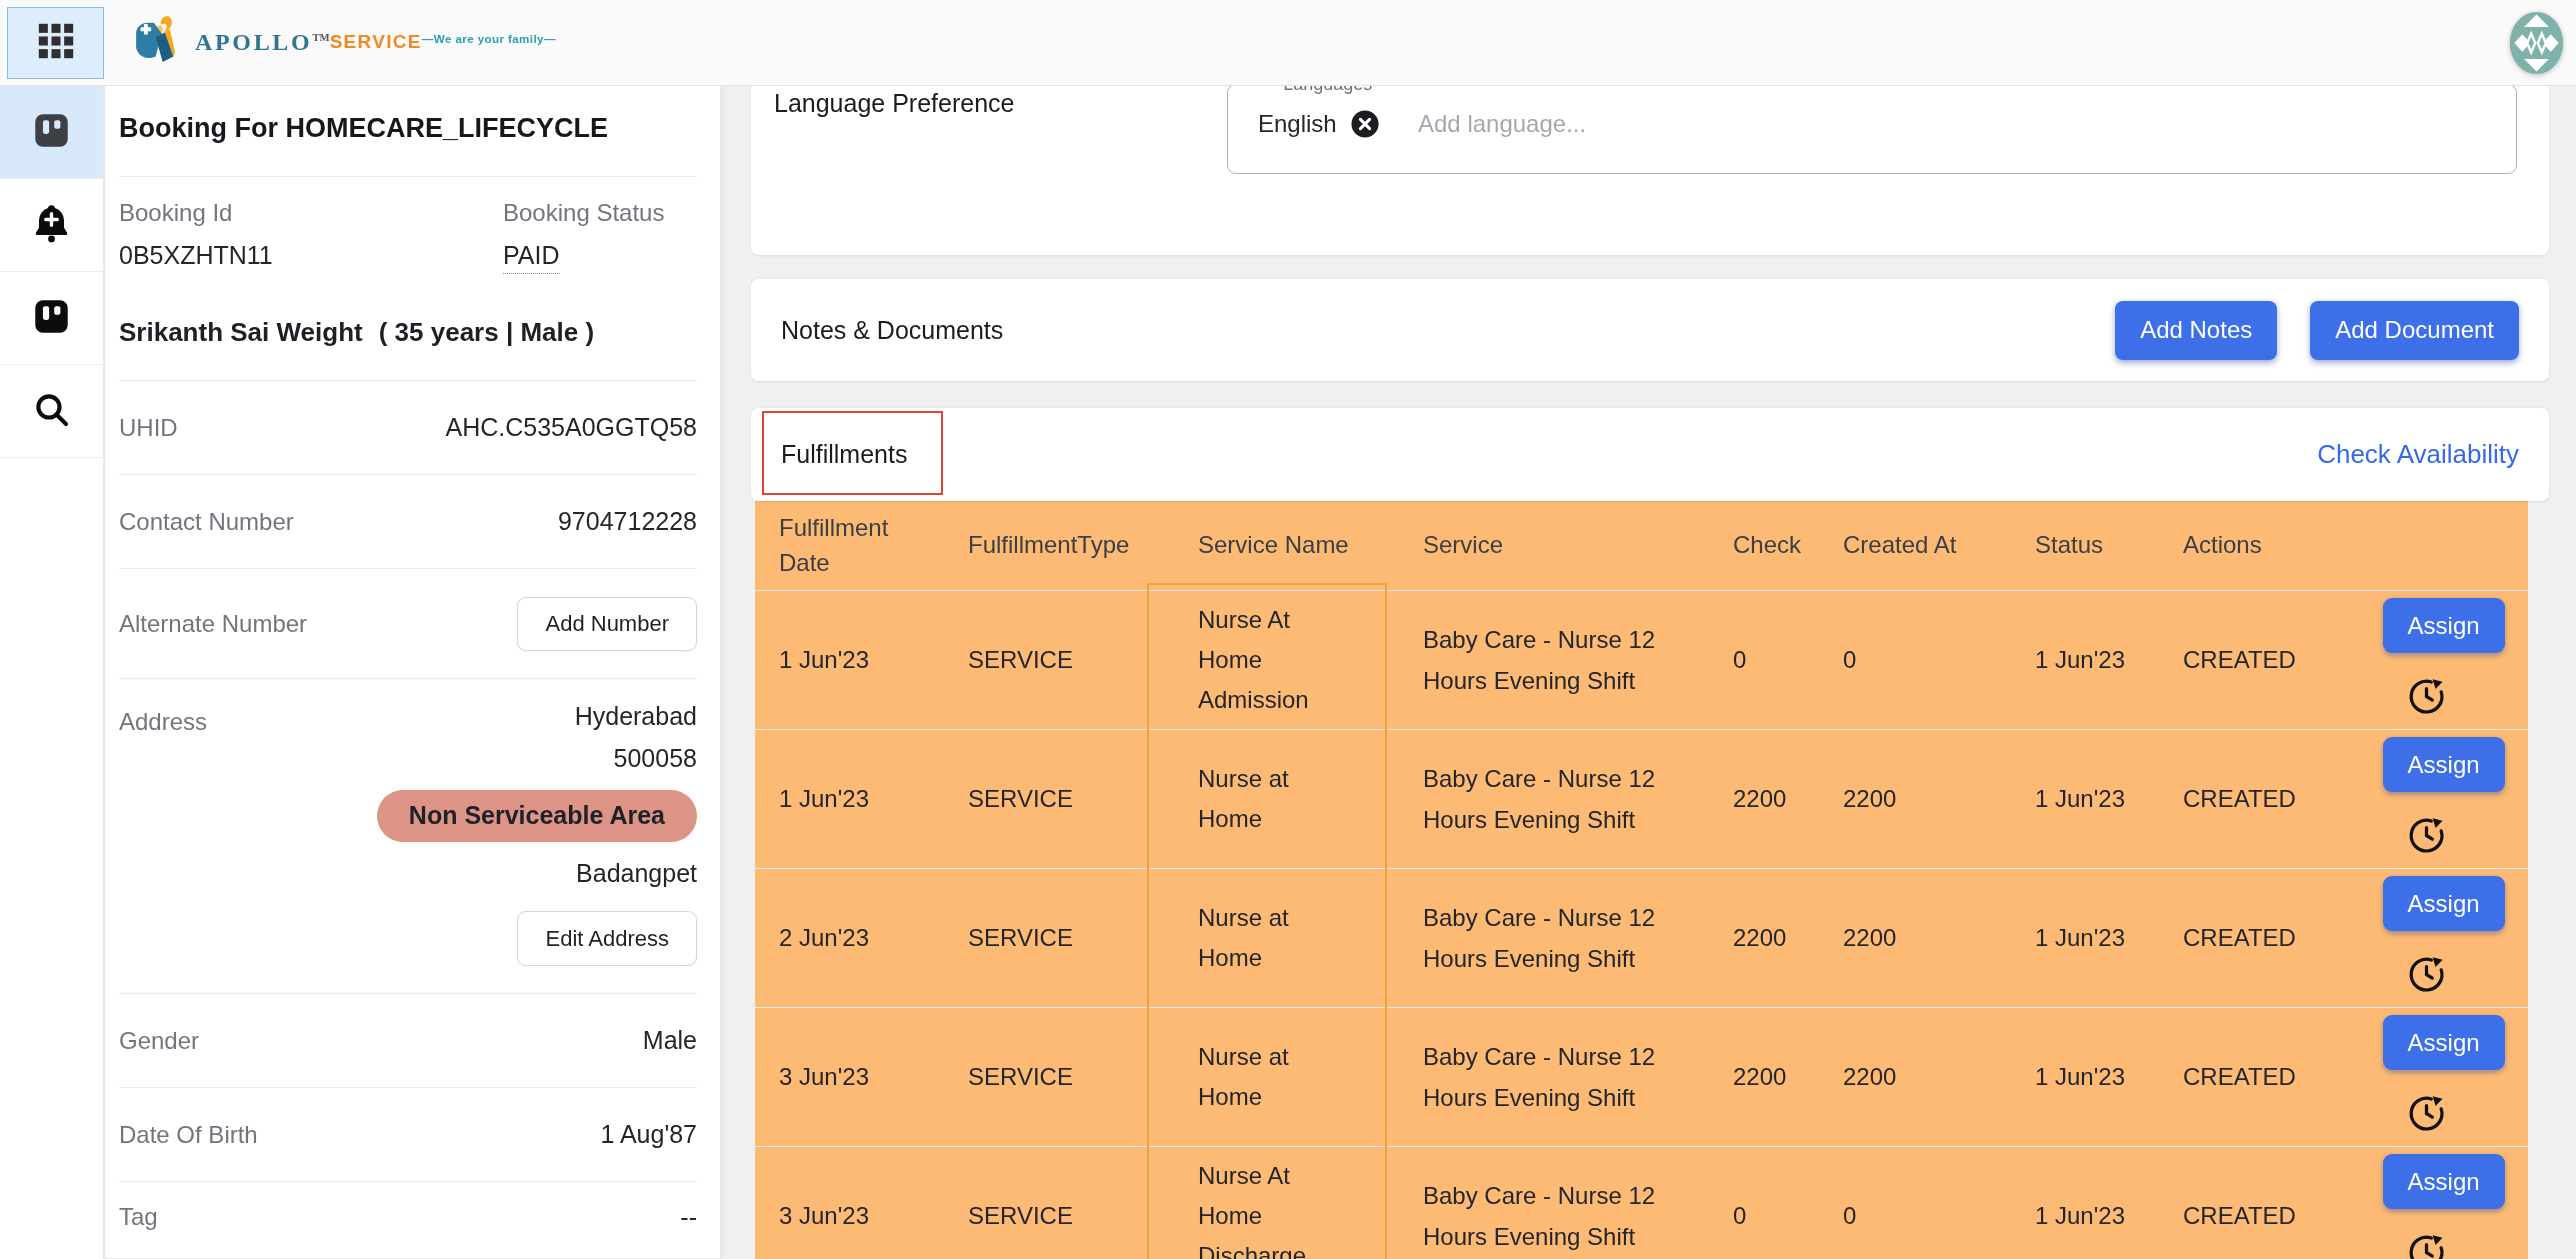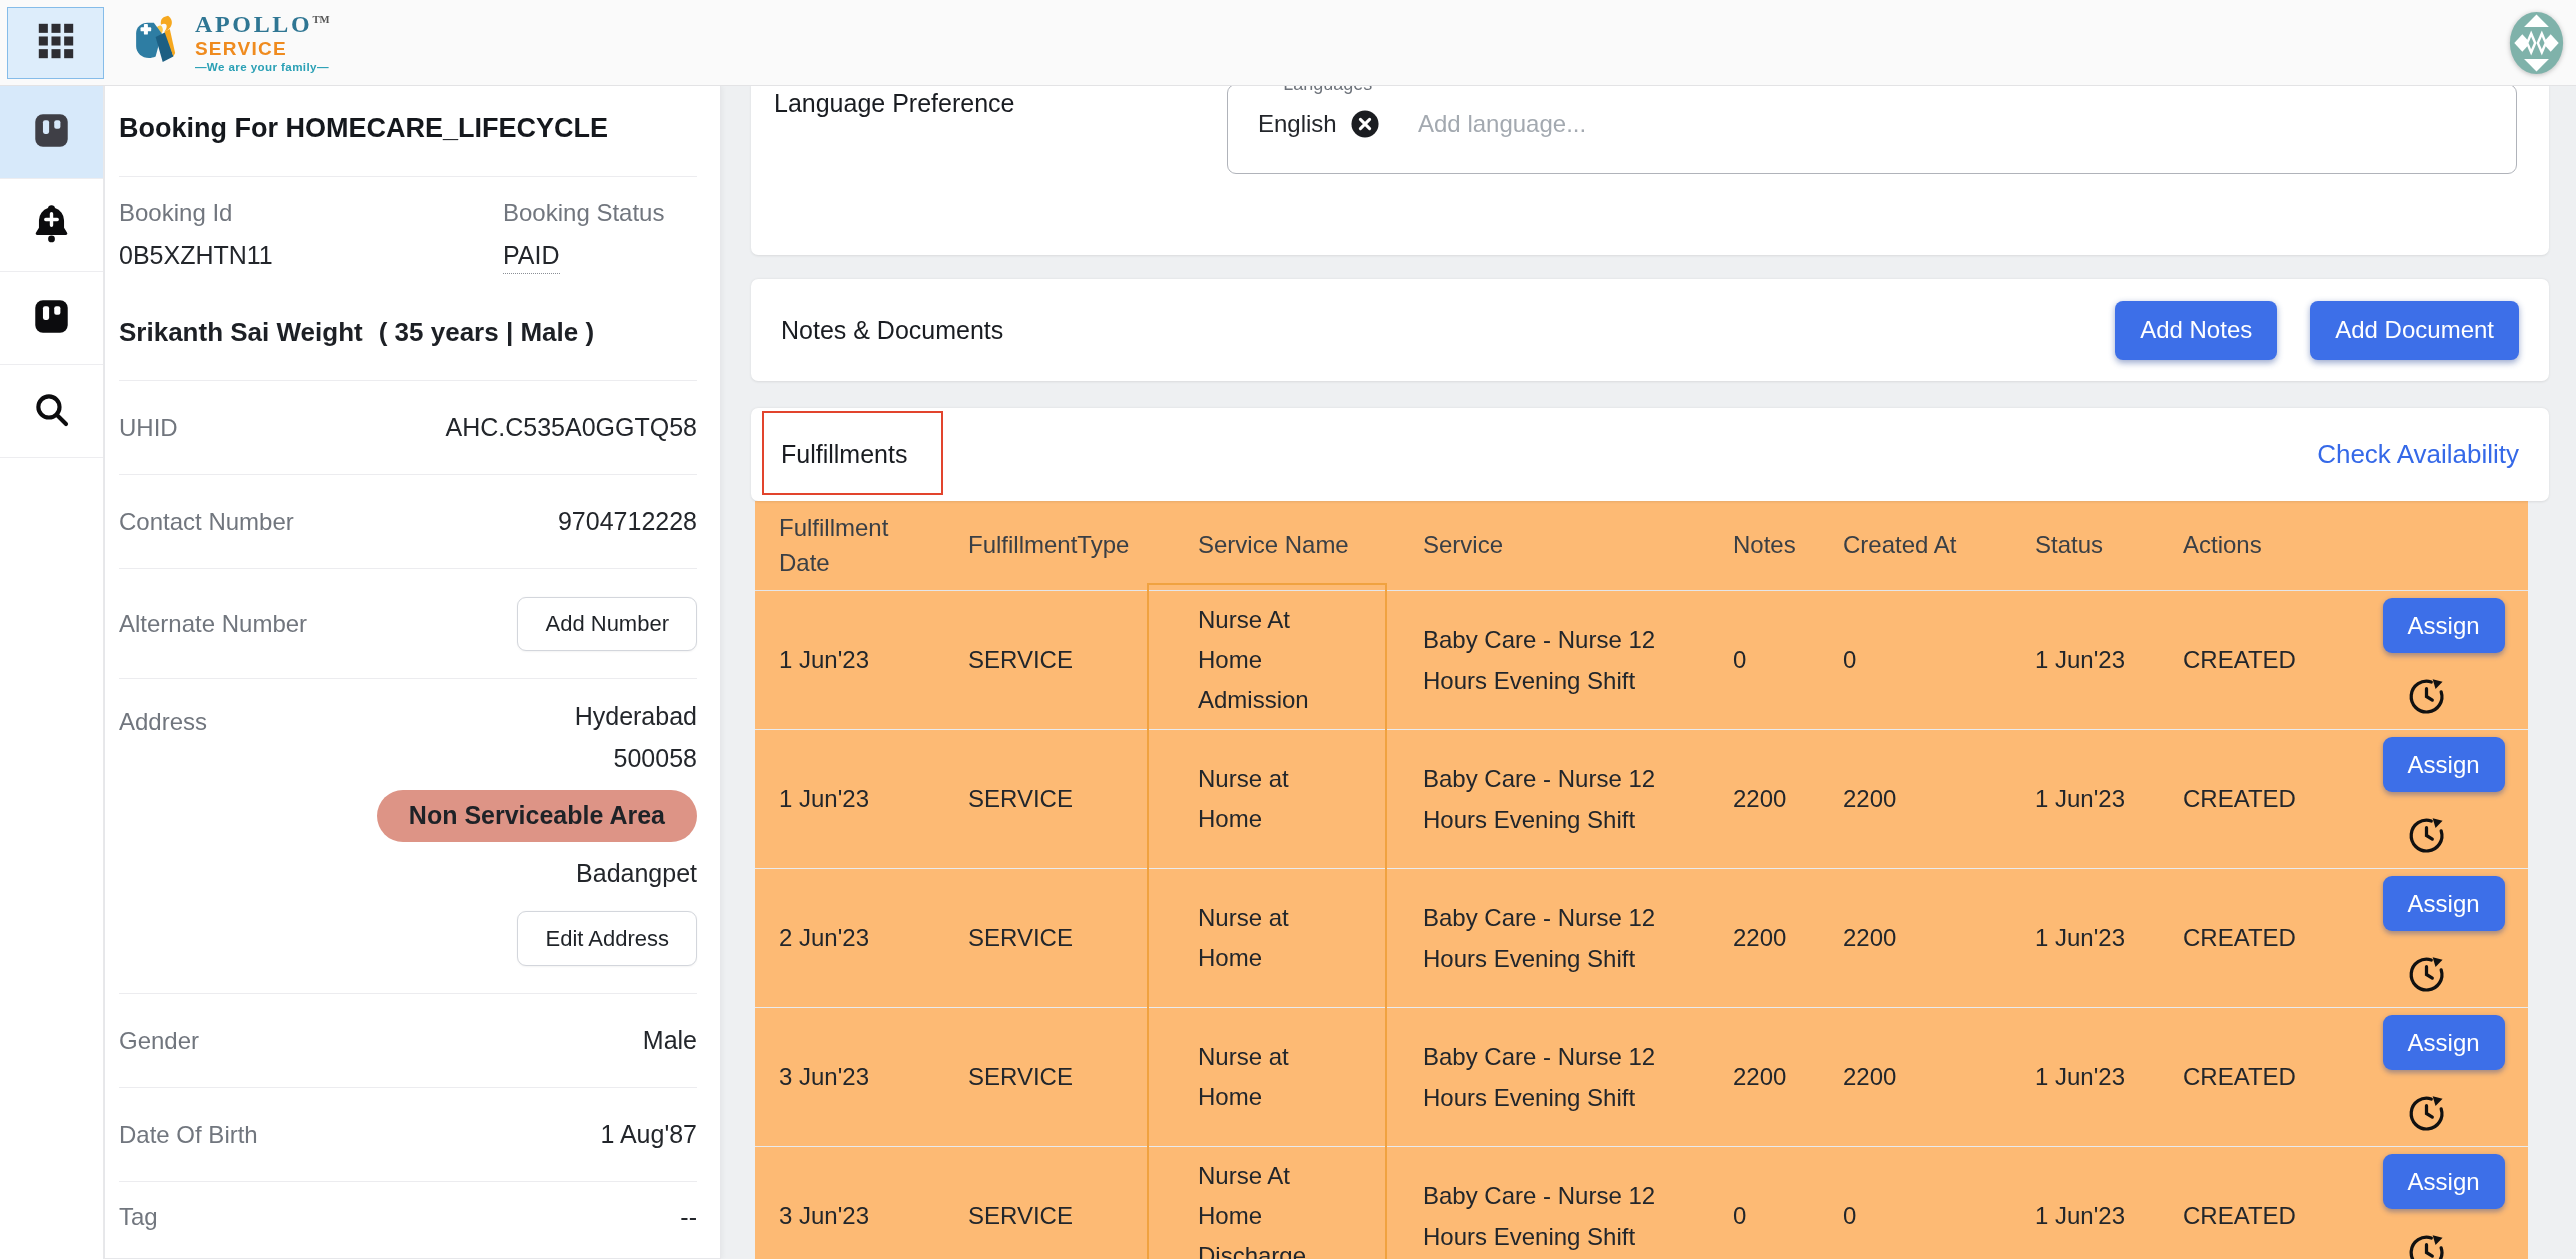--- a/index.html
+++ b/index.html
@@ -22,21 +22,21 @@
     position:absolute; left:0; top:0; width:2576px; height:86px;
     background:#fafafa; border-bottom:0.9px solid #e3e3e5; z-index:30;
     display:flex; align-items:center;
   }
   .grid-btn {
     margin-left:7.2px; width:97px; height:72px;
     background:#ddedfb; border:0.9px solid #85bce9;
     display:flex; align-items:center; justify-content:center; cursor:pointer;
   }
   .logo { margin-left:25px; display:flex; align-items:center; gap:10.7px; cursor:pointer; }
-  .logo-text { display:flex; flex-direction:column; line-height:1.05; }
+  .logo-text { display:flex; line-height:1.05; }
   .logo-apollo { font-family:"Liberation Serif", serif; font-size:24px; letter-spacing:2.7px; color:#2f7693; font-weight:600; }
   .logo-apollo sup { font-size:10.7px; letter-spacing:0; color:#555; }
   .logo-homecare { font-size:19px; font-weight:700; letter-spacing:1.3px; color:#ef8b1f; margin-top:1.8px; }
   .logo-tagline { font-size:11.6px; color:#2aa0b5; font-weight:700; margin-top:2.7px; letter-spacing:0.4px; }
   .avatar { margin-left:auto; margin-right:12.5px; width:55px; height:64px; cursor:pointer; filter:drop-shadow(0 1.8px 2.7px rgba(0,0,0,.25)); }
 
   
   .sidebar {
     position:absolute; left:0; top:86px; bottom:0; width:104px;
     background:#fff; border-right:0.9px solid #e8e8ea; z-index:5;
@@ -333,21 +333,21 @@
       <div class="section-title">Fulfillments</div>
       <a class="link-blue">Check Availability</a>
     </section>
 
     <section class="ftable">
       <div class="trow thead">
         <div>Fulfillment Date</div>
         <div>FulfillmentType</div>
         <div>Service Name</div>
         <div>Service</div>
-        <div>Notes</div>
+        <div>Check</div>
         <div>Created At</div>
         <div>Status</div>
         <div>Actions</div>
       </div>
       <div class="tbody">
   <div class="trow">
     <div>1 Jun'23</div>
     <div>SERVICE</div>
     <div>
               <div class="cell-multiline">Nurse At Home Admission</div>

